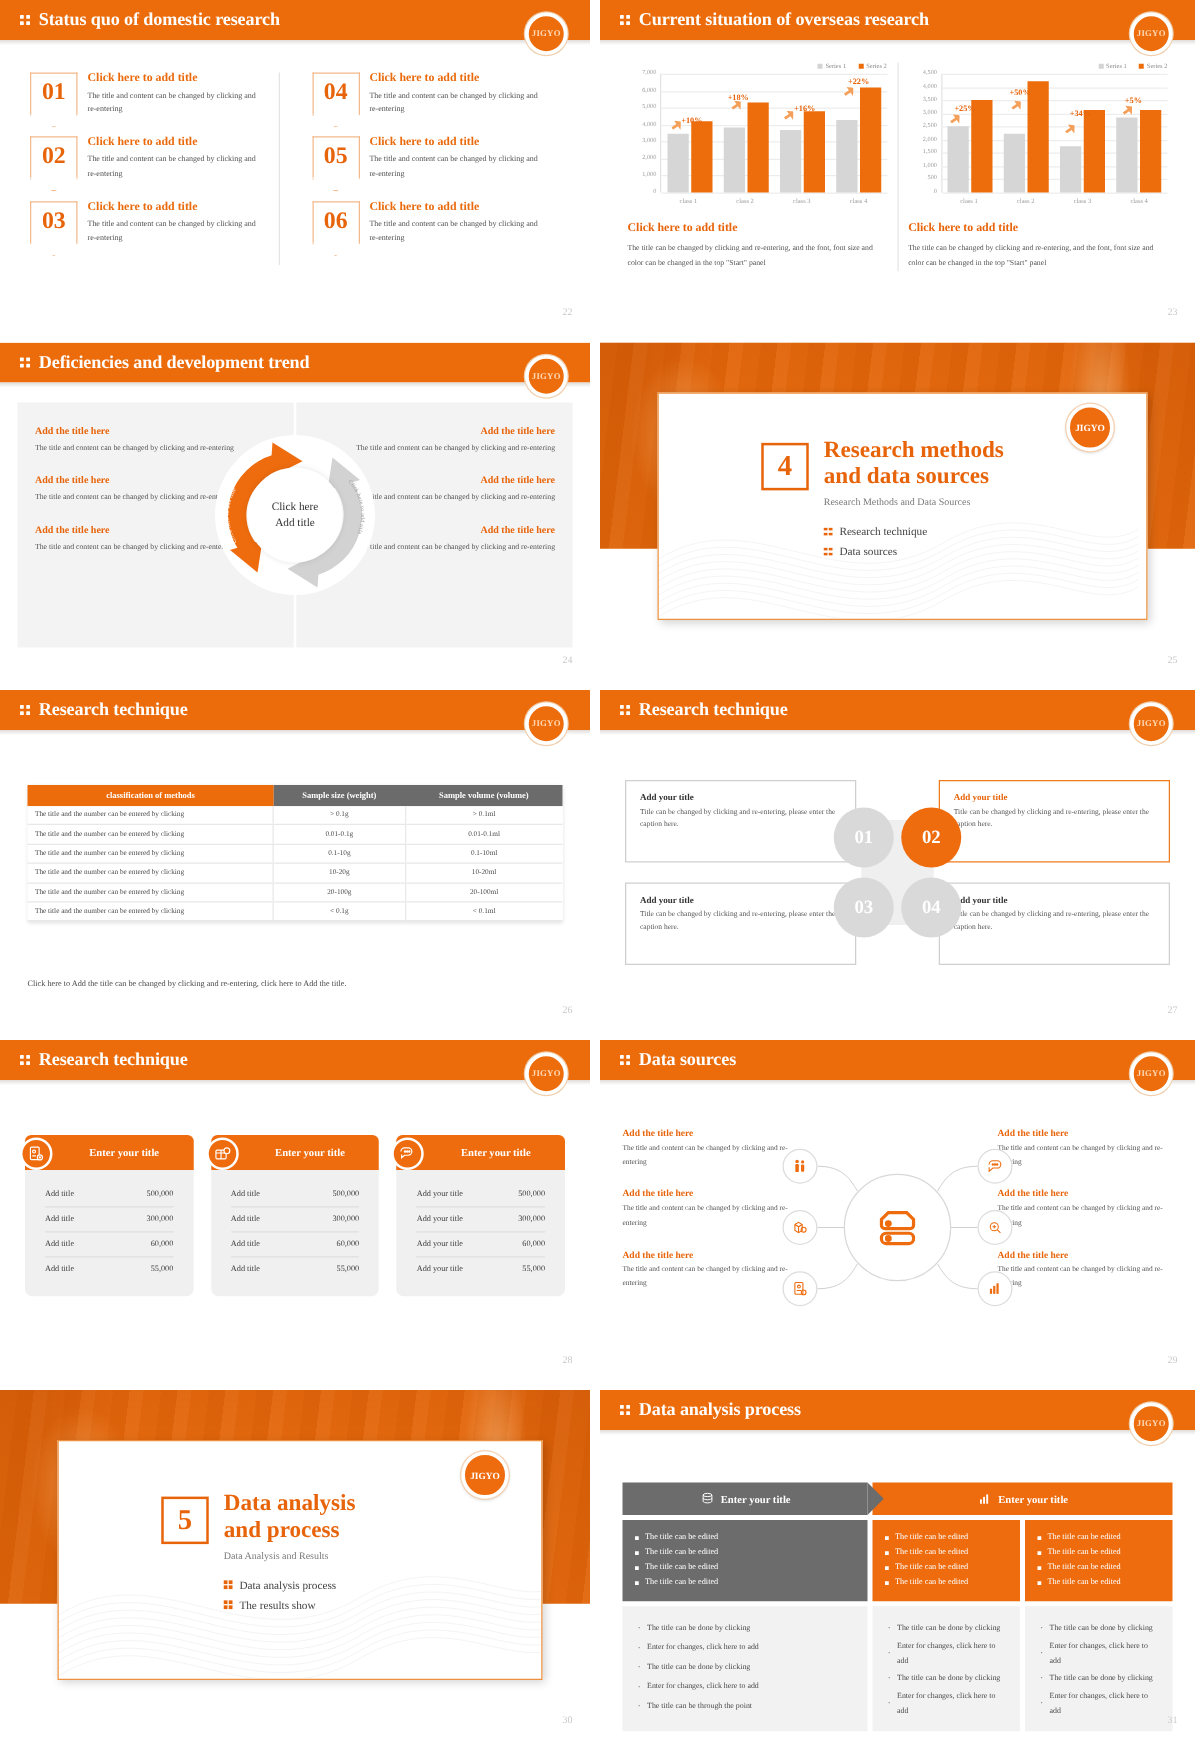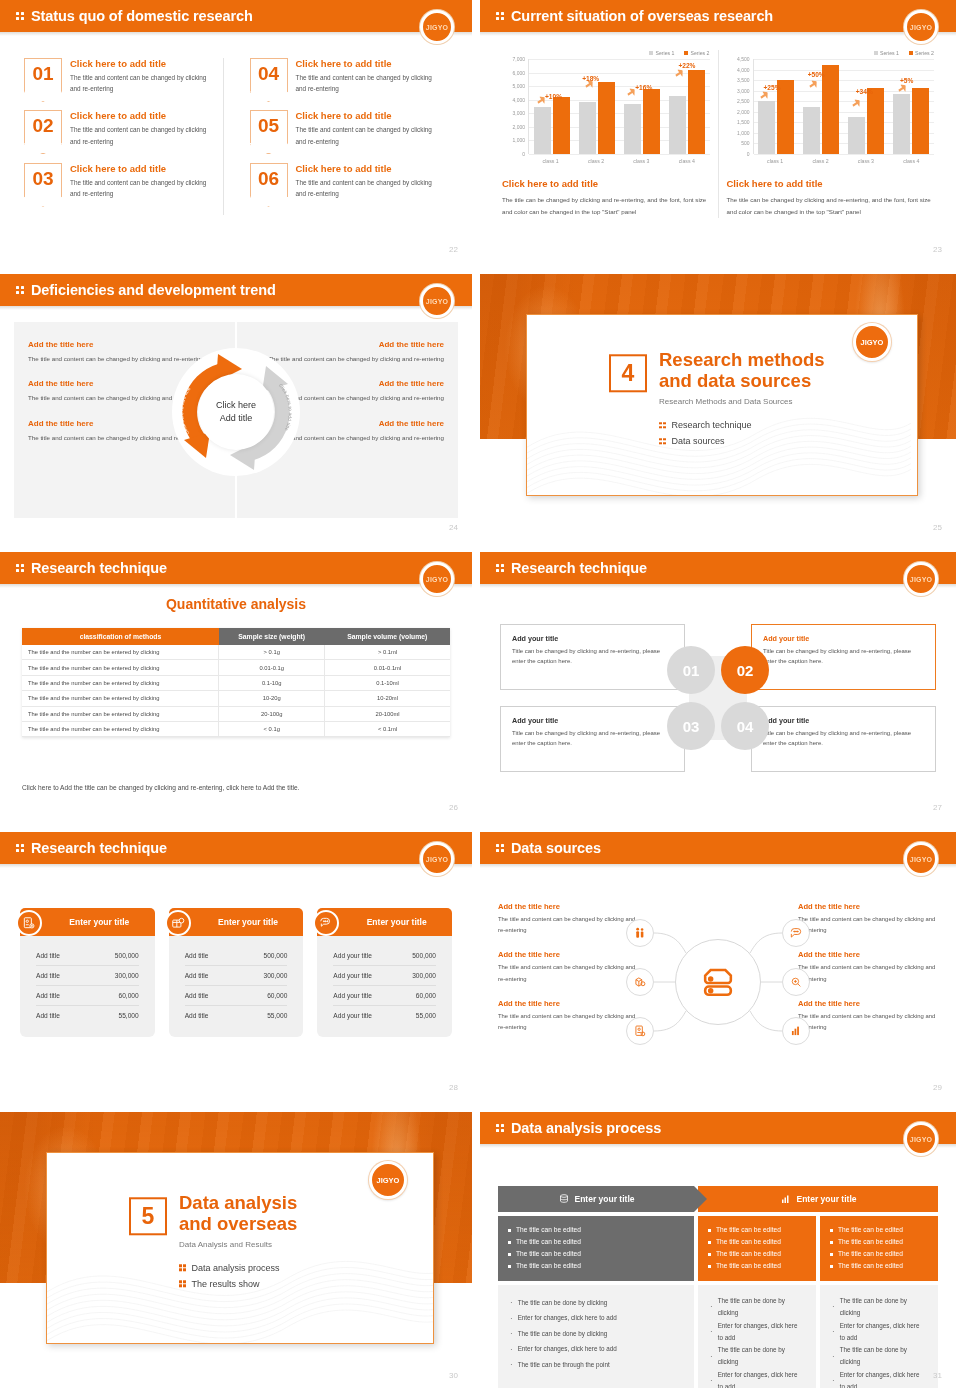--- a/index.html
+++ b/index.html
@@ -6,21 +6,21 @@
   body {
     width: 960px; height: 1400px;
     background: #ffffff;
     font-family: "Liberation Sans", sans-serif;
     overflow: hidden;
   }
   .grid {
     display: grid;
     grid-template-columns: 480px 480px;
     grid-template-rows: 274px 278px 280px 280px 288px;
-    width: 960px; height: 1400px;
+    width: 960px; height: 1400px; font-family: Liberation Serif, serif;
   }
   .slide {
     position: relative;
     background: #fff;
     overflow: hidden;
     border-right: 4px solid #fff;
     border-bottom: 6px solid #fff;
   }
   .slide.right { border-right: none; }
   .slide-inner { position:absolute; inset:0 4px 6px 0; background:#fff; overflow:hidden; }
@@ -628,21 +628,20 @@
       <div class="dots">
             <i></i>
             <i></i>
             <i></i>
             <i></i>
           </div>
       <h1>Research technique</h1>
     </div>
     <div class="hdr-shadow"></div>
     <div class="logo">JIGYO</div>
-    <div class="sub-title">Quantitative analysis</div>
 
     <table class="tbl">
       <thead>
             <tr>
         <th class="c1">classification of methods</th>
         <th class="c2">Sample size (weight)</th>
         <th class="c3">Sample volume (volume)</th>
       </tr>
           </thead>
       <tbody>
@@ -966,21 +965,21 @@
           <path d="M0,106 C80,56 150,146 240,91 C310,51 360,106 400,81"></path>
           <path d="M0,112 C80,62 150,152 240,97 C310,57 360,112 400,87"></path>
           <path d="M0,118 C80,68 150,158 240,103 C310,63 360,118 400,93"></path>
         </g>
       </svg>
       <div class="divider-logo">JIGYO</div>
       <div class="divider-main">
         <div class="divider-num">5</div>
         <div>
           <div class="divider-t1">Data analysis</div>
-          <div class="divider-t1">and overseas</div>
+          <div class="divider-t1">and process</div>
           <div class="divider-t2">Data Analysis and Results</div>
           <ul class="divider-list">
             <li>
                   <span class="dd">
                     <i></i>
                     <i></i>
                     <i></i>
                     <i></i>
                   </span>
                   <span>Data analysis process</span>

